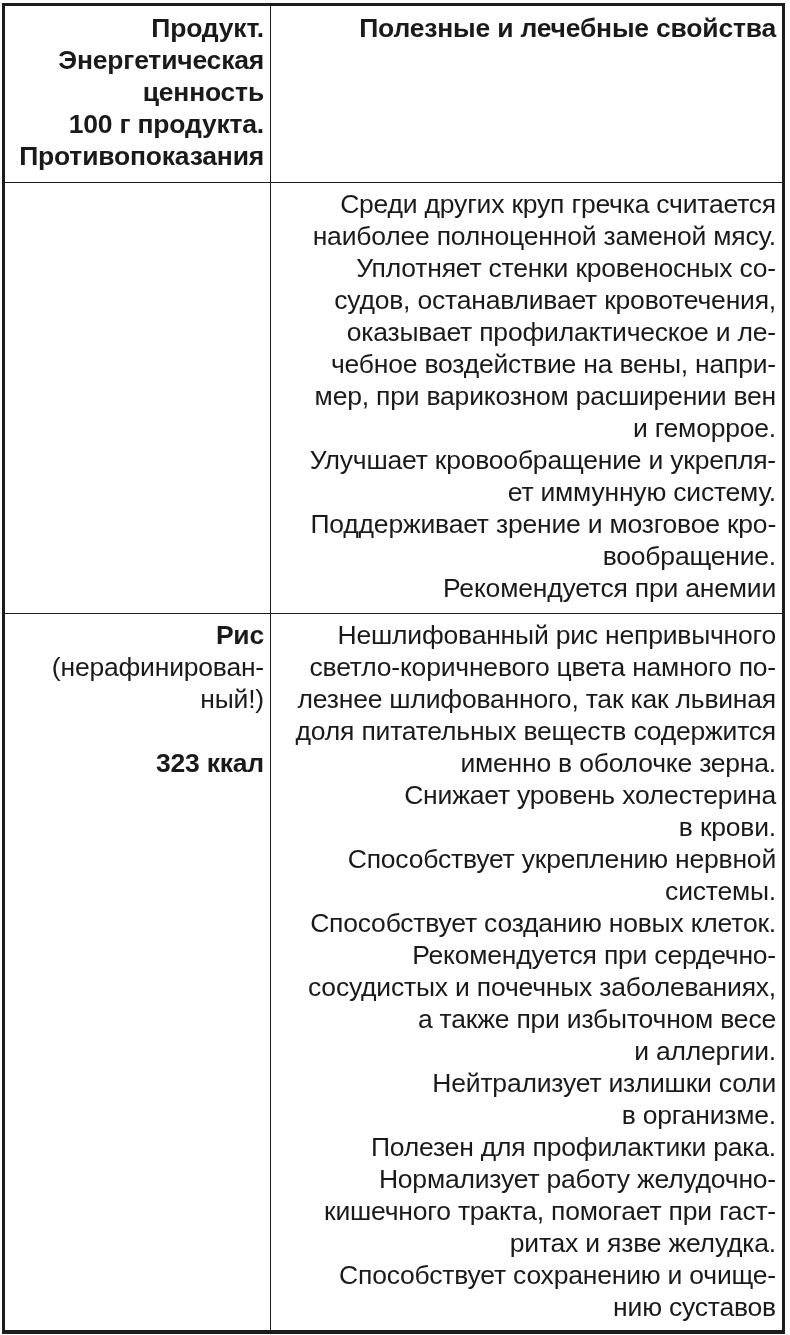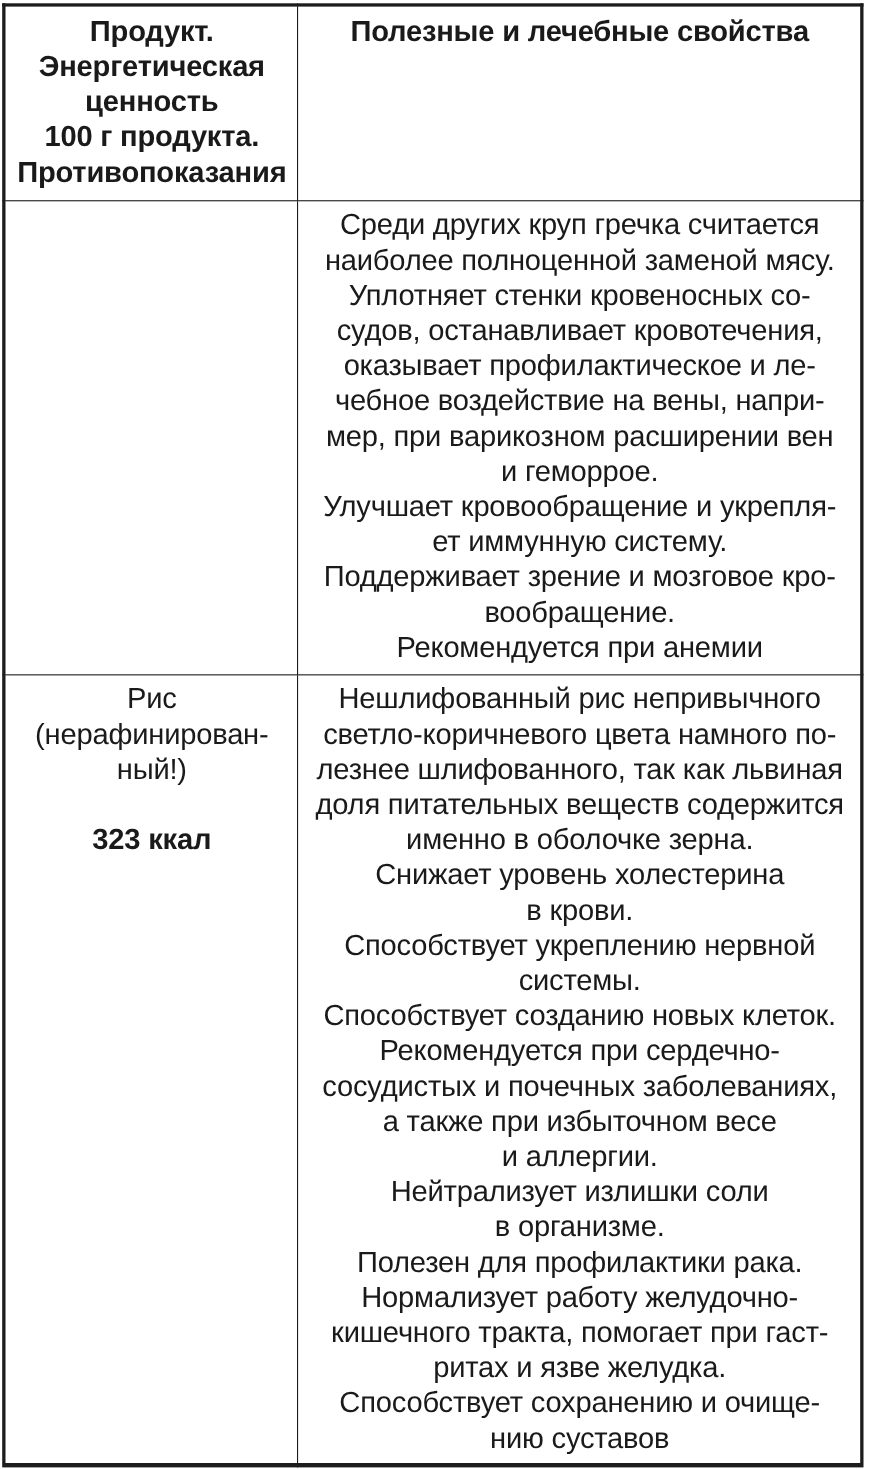--- a/index.html
+++ b/index.html
@@ -28,35 +28,35 @@
     border: 3px solid #1c1c1c;
     border-bottom-width: 4px;
     background: #ffffff;
   }
   table.nutrition col.c1 { width: 267px; }
   table.nutrition col.c2 { width: 513px; }
   table.nutrition th,
   table.nutrition td {
     border: 1.5px solid #1c1c1c;
     vertical-align: top;
-    text-align: center;
+    text-align: right;
     font-size: 26.5px;
     line-height: 32px;
     letter-spacing: -0.2px;
     padding: 5px 6px 7px 7px;
     overflow: hidden;
   }
   table.nutrition th {
     font-weight: bold;
     padding-top: 6px;
   }
   td.props { padding-left: 9px; margin-top: 46px; }
   th.props-h { padding-left: 9px; }
   .multiline { white-space: pre-line; }
-  .product-name { font-weight: normal; }
+  .product-name { font-weight: bold; }
   .product-energy { margin-top: 32px; font-weight: bold; }
   .header-row th { height: 163px; }
   .row-buckwheat td { height: 418px; }
 </style>
 </head>
 <body>
 
 <div class="page">
   <table class="nutrition">
     <colgroup>

